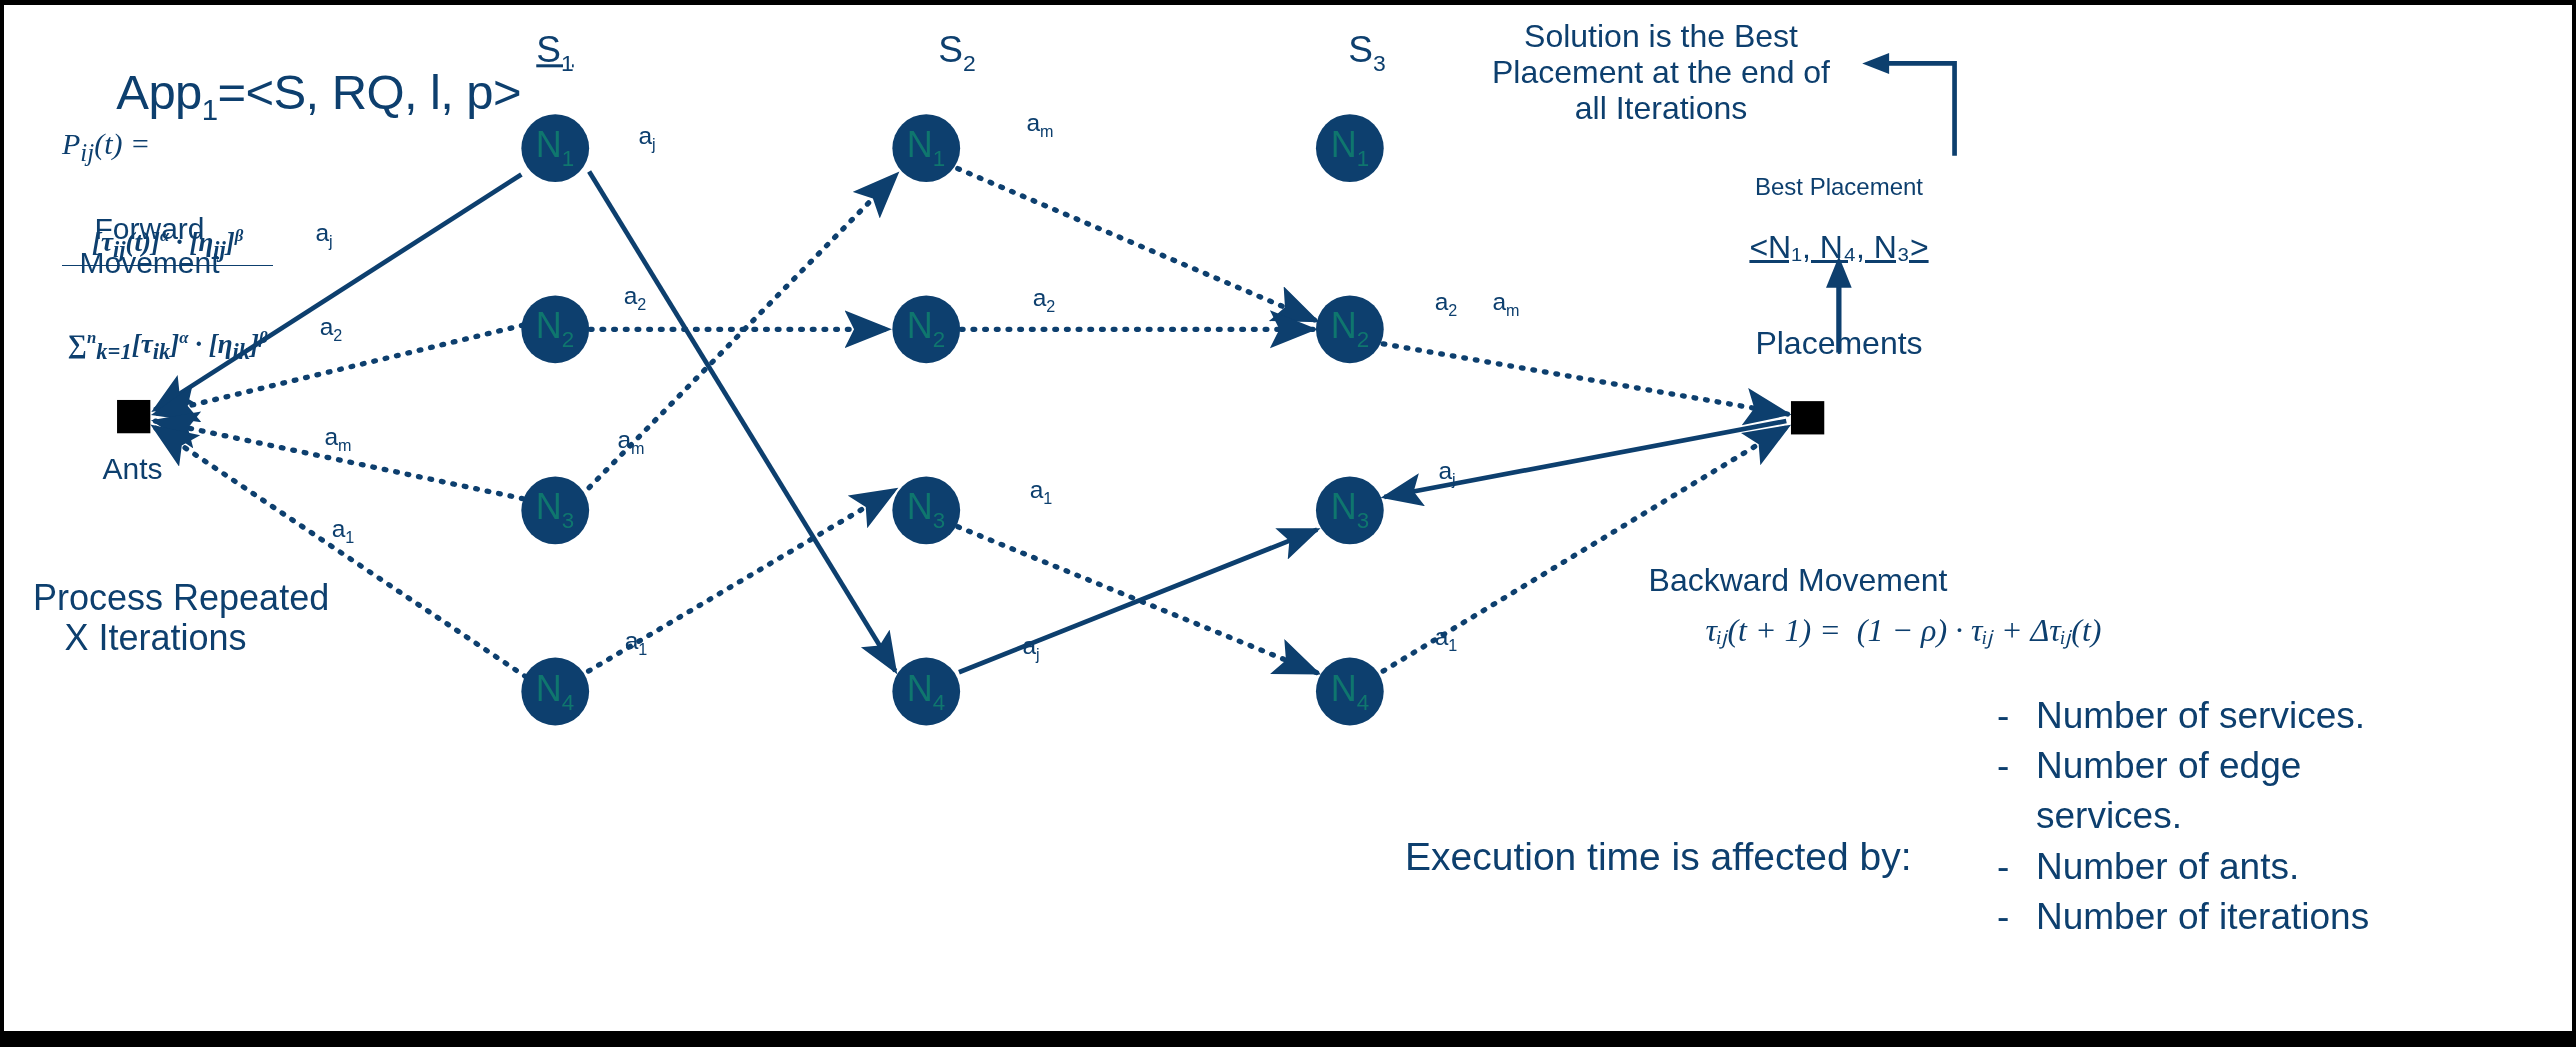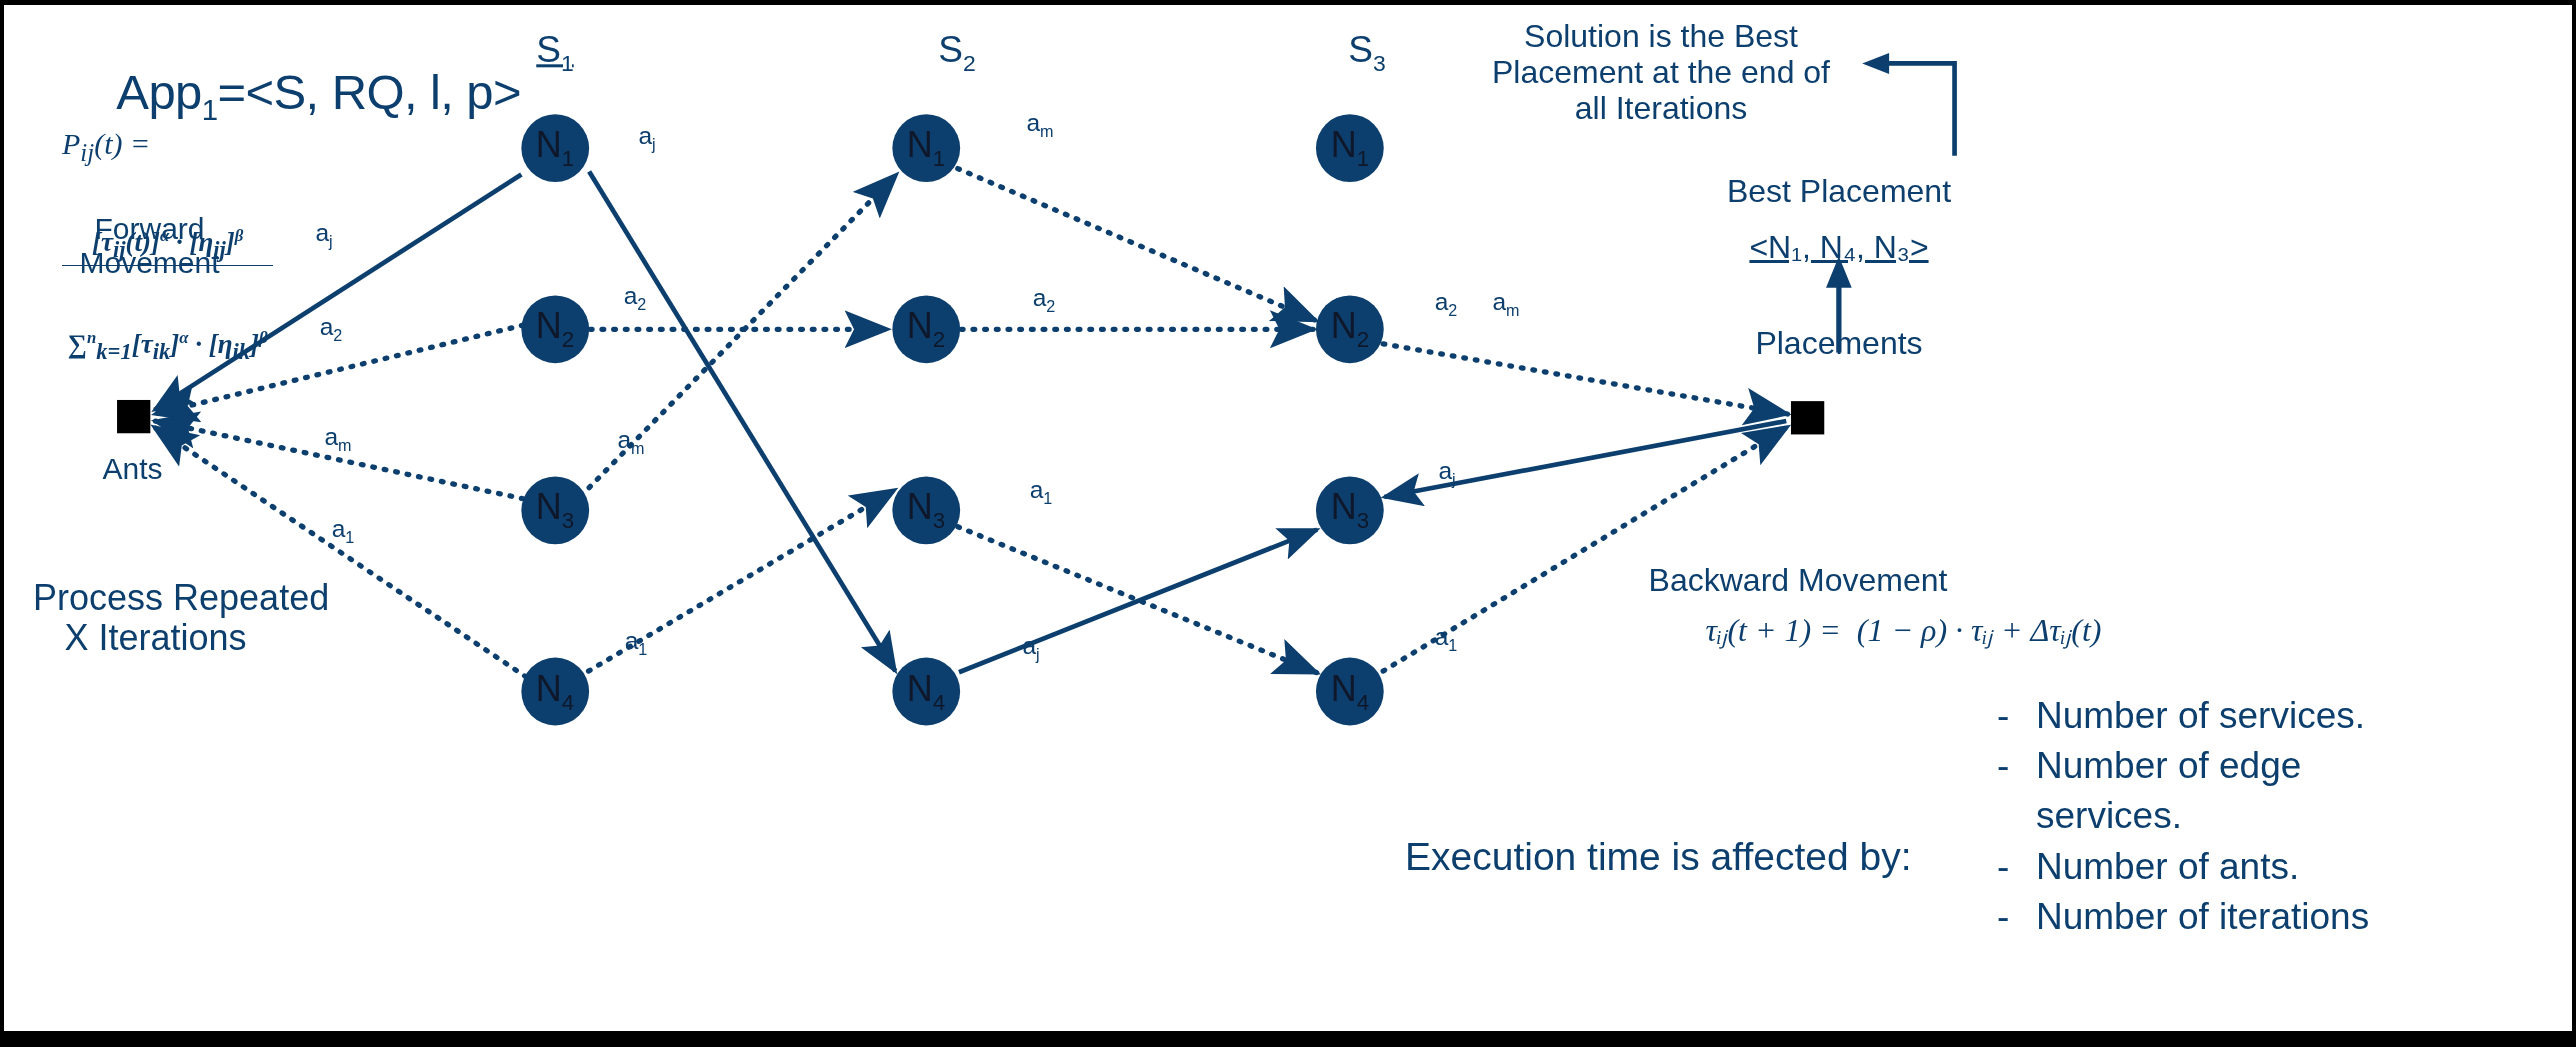--- a/index.html
+++ b/index.html
@@ -9,21 +9,21 @@
     border-left:4.1px solid #000;border-right:4.1px solid #000;
     box-sizing:border-box;overflow:hidden;
     font-family:"Liberation Sans",sans-serif;color:#0d3f6e;
   }
   #svg{position:absolute;left:0;top:0;width:2576px;height:1047px;}
   .txt{position:absolute;color:#0d3f6e;white-space:pre;line-height:1.12;}
   .cond{font-family:"Liberation Sans Narrow","Liberation Sans",sans-serif;}
   .ser{font-family:"Liberation Serif",serif;font-style:italic;}
   .ctr{text-align:center;}
   .nodelabel{
-    position:absolute;color:#0f172a;font-size:36px;white-space:pre;
+    position:absolute;color:#0f766e;font-size:36px;white-space:pre;
     transform:translate(-50%,-50%);font-family:"Liberation Sans",sans-serif;
   }
   .nodelabel sub{font-size:.62em;}
   .elabel{position:absolute;font-size:24.5px;white-space:pre;transform:translate(-50%,-50%);}
   .elabel sub{font-size:.66em;}
   .slabel{position:absolute;font-size:37px;transform:translate(-50%,-50%);}
   .slabel sub{font-size:.62em;}
   .bigtitle{font-size:49px;letter-spacing:-0.6px;}
   .bigtitle sub{font-size:.6em;}
   .formula{font-family:"Liberation Serif",serif;font-style:italic;font-size:30px;}
@@ -167,21 +167,21 @@
 
   <div class="txt ctr" style="left:58px;top:207px;width:175px;font-size:30px;">Forward
 Movement</div>
   <div class="txt ctr" style="left:64px;top:447px;width:129px;font-size:30px;">Ants</div>
   <div class="txt ctr" style="left:29px;top:573px;width:245px;font-size:36px;">Process Repeated
 X Iterations</div>
 
   <div class="txt cond ctr" style="left:1426px;top:14px;width:462px;font-size:32px;">Solution is the Best
 Placement at the end of
 all Iterations</div>
-  <div class="txt ctr" style="left:1677px;top:169px;width:316px;font-size:32px;">Best Placement</div>
+  <div class="txt ctr" style="left:1677px;top:169px;width:316px;font-size:24px;">Best Placement</div>
   <div class="txt ctr" style="left:1677px;top:225px;width:316px;font-size:32px;text-decoration:underline;">&lt;N₁, N₄, N₃&gt;</div>
   <div class="txt ctr" style="left:1683px;top:321px;width:304px;font-size:32px;text-align:center;">Placements</div>
 
   <div class="txt cond ctr" style="left:1601px;top:558px;width:386px;font-size:32px;">Backward Movement</div>
   <div class="txt ser ctr" style="left:1578px;top:608px;width:643px;font-size:32px;">τᵢⱼ(t + 1) =  (1 − ρ) · τᵢⱼ + Δτᵢⱼ(t)</div>
 
   <div class="txt cond" style="left:1401px;top:830px;font-size:39px;">Execution time is affected by:</div>
 
   <div class="bullets cond" style="left:1993px;top:690px;width:573px;">
     <div class="row">

